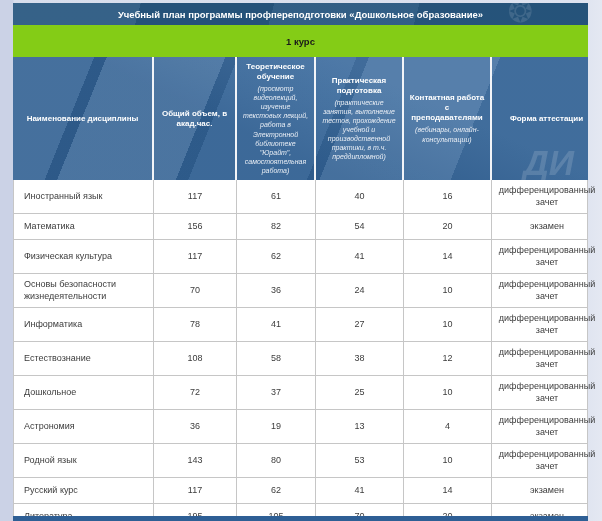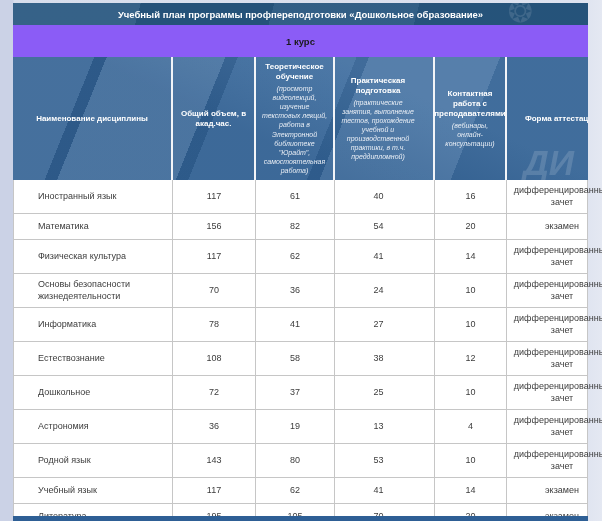--- a/index.html
+++ b/index.html
@@ -29,21 +29,21 @@
     text-align: left;
   }
   .emblem {
     position: absolute; right: 55px; top: -6px;
     font-size: 30px; color: rgba(255,255,255,0.12);
     pointer-events: none; line-height: 1;
   }
 
   
   .course-band {
-    height: 32px; background: #8b5cf6;
+    height: 32px; background: #84cc16;
     display: flex; align-items: center; justify-content: center;
     font-size: 9.5px; font-weight: bold; color: #1a1a1a;
   }
 
   
   .thead {
     height: 123px;
     display: flex;
     background:
       linear-gradient(112deg,
@@ -70,25 +70,25 @@
   .h-sub   { font-size: 7px; font-style: italic; line-height: 1.3; margin-top: 2px; color: #e9eef5; }
   .wm-di {
     position: absolute; right: 14px; bottom: 0px;
     font-size: 35px; font-weight: bold; font-style: italic;
     color: rgba(255,255,255,0.15);
     z-index: 1; line-height: 1;
     pointer-events: none;
   }
 
   
-  .c1 { width: 158px; }
+  .c1 { width: 139px; }
   .c2 { width: 83px;  }
   .c3 { width: 79px; justify-content: center;  }
   .c4 { width: 88px;  }
-  .c5 { width: 72px; margin-left: 12px;  }
+  .c5 { width: 88px;  }
   .c6 { width: 111px; }
   .c1, .c2, .c3, .c4, .c5, .c6 { flex: 0 0 auto; box-sizing: border-box; }
 
   
   .tbody {
     background: #ffffff;
     border-left: 1px solid #c6c6c6;
     border-right: 1px solid #c6c6c6;
   }
   .trow {
@@ -97,21 +97,21 @@
     color: #3c3c3c;
     font-size: 9px; line-height: 1.3;
   }
   .trow.tall  { min-height: 33px; }
   .trow.short { min-height: 25px; }
   .td {
     display: flex; align-items: center; justify-content: center;
     text-align: center; padding: 3px 4px;
   }
   .td + .td { border-left: 1px solid #c6c6c6; }
-  .td.c1 { justify-content: flex-start; text-align: left; padding-left: 24px; padding-right: 8px; }
+  .td.c1 { justify-content: flex-start; text-align: left; padding-left: 10px; padding-right: 8px; }
 
   
   .bottom-strip {
     position: absolute; left: 13px; bottom: 0;
     width: 575px; height: 5px;
     background: #2e5f95;
     z-index: 5;
   }
 </style>
 </head>
@@ -229,21 +229,21 @@
   <div class="trow tall">
     <div class="td c1">Родной язык</div>
     <div class="td c2">143</div>
     <div class="td c3">80</div>
     <div class="td c4">53</div>
     <div class="td c5">10</div>
     <div class="td c6">дифференцированный зачет</div>
   </div>
 
   <div class="trow short">
-    <div class="td c1">Учебный язык</div>
+    <div class="td c1">Русский курс</div>
     <div class="td c2">117</div>
     <div class="td c3">62</div>
     <div class="td c4">41</div>
     <div class="td c5">14</div>
     <div class="td c6">экзамен</div>
   </div>
 
   <div class="trow short">
     <div class="td c1">Литература</div>
     <div class="td c2">195</div>

